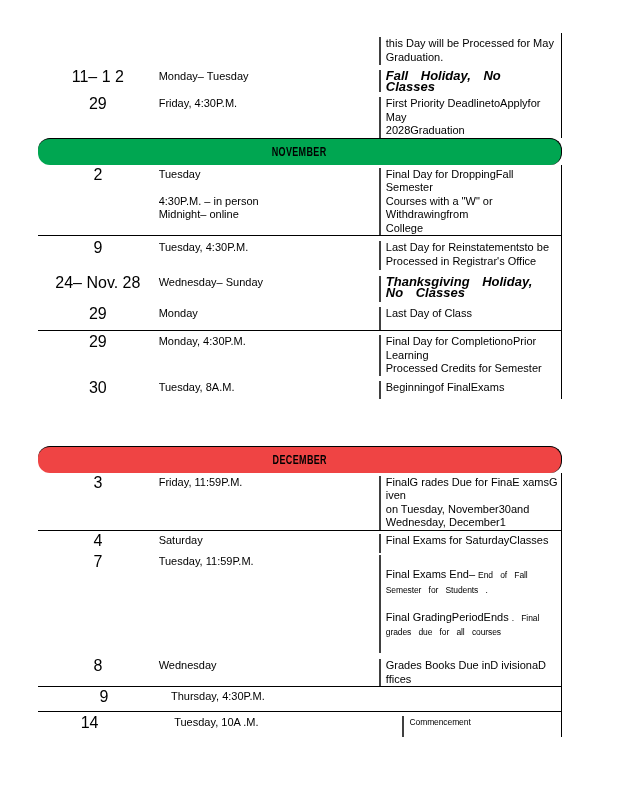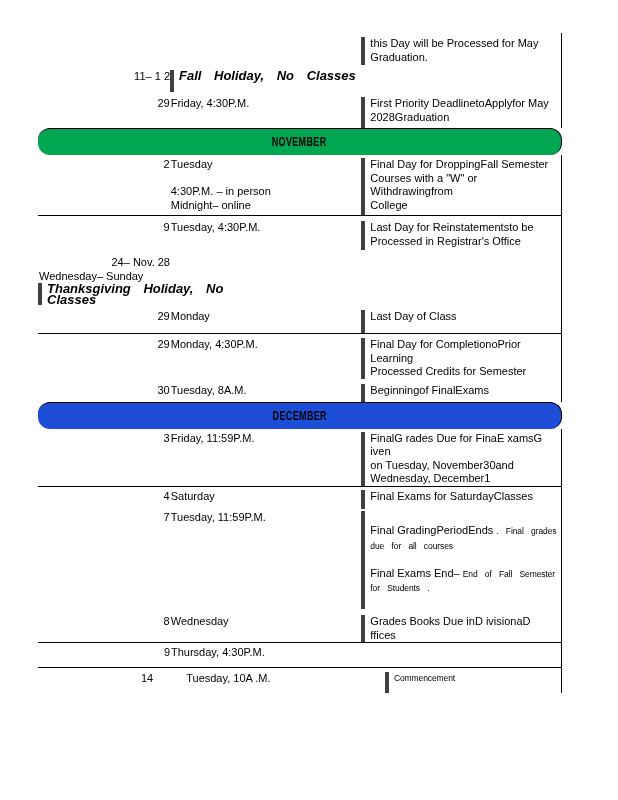--- a/index.html
+++ b/index.html
@@ -15,35 +15,36 @@
     position:absolute;left:38px;top:33px;width:524px;
   }
   .row{
     display:flex;
     box-sizing:border-box;
     border-right:1px solid #000;
   }
   .row.bt{border-top:1px solid #000;}
   .c1{
     width:132px;box-sizing:border-box;
-    text-align:right;
-    font-size:11px;line-height:13.5px;
+    text-align:center;
+    font-size:16px;line-height:13.5px;
   }
   .c2{
     width:192px;box-sizing:border-box;
     font-size:11px;line-height:13.5px;
     white-space:pre-line;
     padding-left:1px;
   }
   .c3{
     width:200px;box-sizing:border-box;
-    border-left:4px solid #404040;
+    border-left:2px solid #404040;
     font-size:11px;line-height:13.5px;
     white-space:pre-line;
     padding:0 3px 0 5px;
+    margin-left:47px;
   }
   .bar{
     box-sizing:border-box;
     height:27px;
     border-top:1px solid #000;
     border-right:1px solid #000;
     display:flex;align-items:center;justify-content:center;border-radius:12px;
   }
   .bar .label{
     display:inline-block;
@@ -73,20 +74,21 @@
 
   <div class="row" style="min-height:32px;padding-top:4px;">
     <div class="c1"></div>
     <div class="c2"></div>
     <div class="c3">this Day will be Processed for May
 Graduation.</div>
   </div>
 
   <div class="row" style="min-height:27px;padding-top:5px;">
     <div class="c1">11– 1 2</div>
+    <div class="c2">Monday– Tuesday</div>
     <div class="c3 holiday">Fall Holiday, No Classes</div>
   </div>
 
   <div class="row" style="min-height:36px;padding-top:5px;">
     <div class="c1">29</div>
     <div class="c2">Friday, 4:30P.M.</div>
     <div class="c3">First Priority DeadlinetoApplyfor May
 2028Graduation</div>
   </div>
 
@@ -105,21 +107,21 @@
 College</div>
   </div>
 
   <div class="row bt" style="min-height:35px;padding-top:5px;">
     <div class="c1">9</div>
     <div class="c2">Tuesday, 4:30P.M.</div>
     <div class="c3">Last Day for Reinstatementsto be
 Processed in Registrar's Office</div>
   </div>
 
-  <div class="row" style="min-height:32px;padding-top:6px;flex-direction:column;">
+  <div class="row" style="min-height:32px;padding-top:6px;">
     <div class="c1">24– Nov. 28</div>
     <div class="c2">Wednesday– Sunday</div>
     <div class="c3 holiday">Thanksgiving Holiday, No Classes</div>
   </div>
 
   <div class="row" style="min-height:28px;padding-top:5px;">
     <div class="c1">29</div>
     <div class="c2">Monday</div>
     <div class="c3">Last Day of Class</div>
   </div>
@@ -130,21 +132,21 @@
     <div class="c3">Final Day for CompletionoPrior Learning
 Processed Credits for Semester</div>
   </div>
 
   <div class="row" style="min-height:23px;padding-top:5px;">
     <div class="c1">30</div>
     <div class="c2">Tuesday, 8A.M.</div>
     <div class="c3">Beginningof FinalExams</div>
   </div>
 
-  <div class="bar" style="background:#1d4ed8;">
+  <div class="bar" style="background:#ef4444;margin-top:47px;">
     <span class="label">DECEMBER</span>
   </div>
 
   <div class="row" style="min-height:48px;padding-top:3px;">
     <div class="c1">3</div>
     <div class="c2">Friday, 11:59P.M.</div>
     <div class="c3">FinalG rades Due for FinaE xamsG iven
 on Tuesday, November30and
 Wednesday, December1</div>
   </div>
@@ -152,22 +154,22 @@
   <div class="row bt" style="min-height:23px;padding-top:3px;">
     <div class="c1">4</div>
     <div class="c2">Saturday</div>
     <div class="c3">Final Exams for SaturdayClasses</div>
   </div>
 
   <div class="row" style="min-height:52px;padding-top:2px;">
     <div class="c1">7</div>
     <div class="c2">Tuesday, 11:59P.M.</div>
     <div class="c3">
+      <div><span>Final Exams End– </span><span class="small">End of Fall Semester for Students .</span></div>
       <div><span>Final GradingPeriodEnds </span><span class="small">. Final grades due for all courses</span></div>
-      <div><span>Final Exams End– </span><span class="small">End of Fall Semester for Students .</span></div>
     </div>
   </div>
 
   <div class="row" style="min-height:29px;padding-top:6px;">
     <div class="c1">8</div>
     <div class="c2">Wednesday</div>
     <div class="c3">Grades Books Due inD ivisionaD ffices</div>
   </div>
 
   <div class="row bt" style="min-height:25px;padding-top:3px;">

